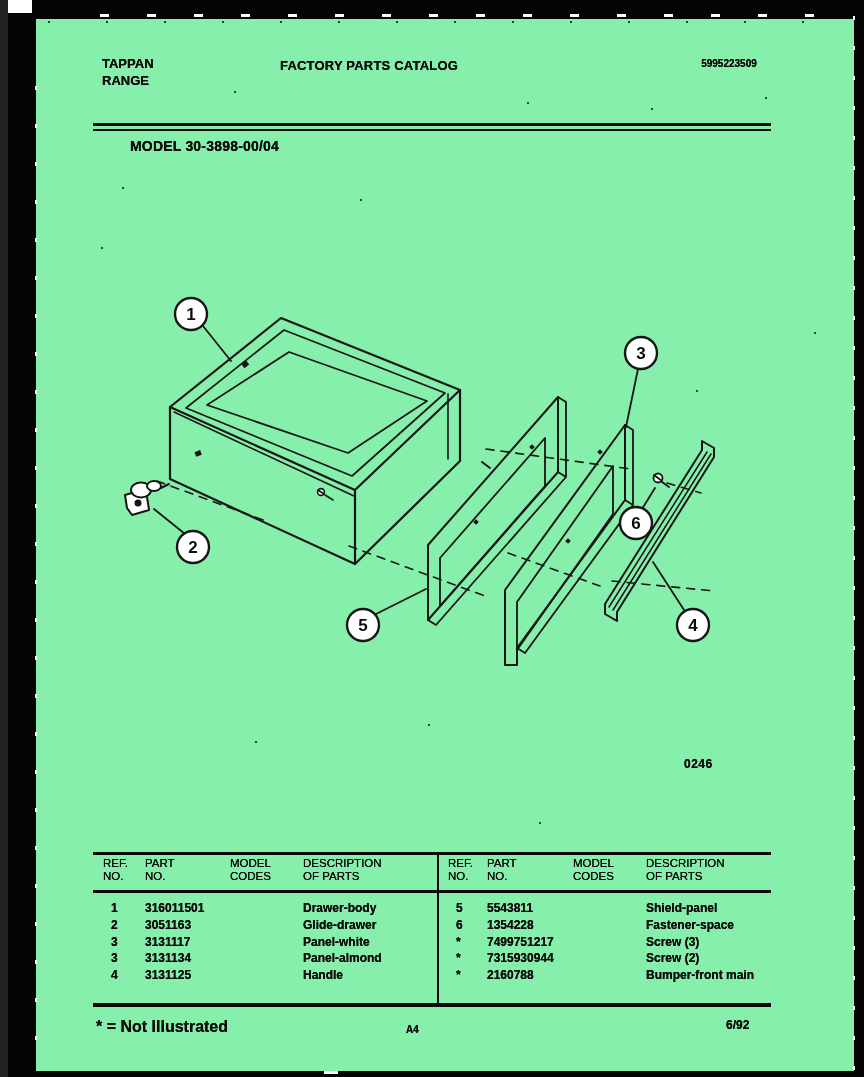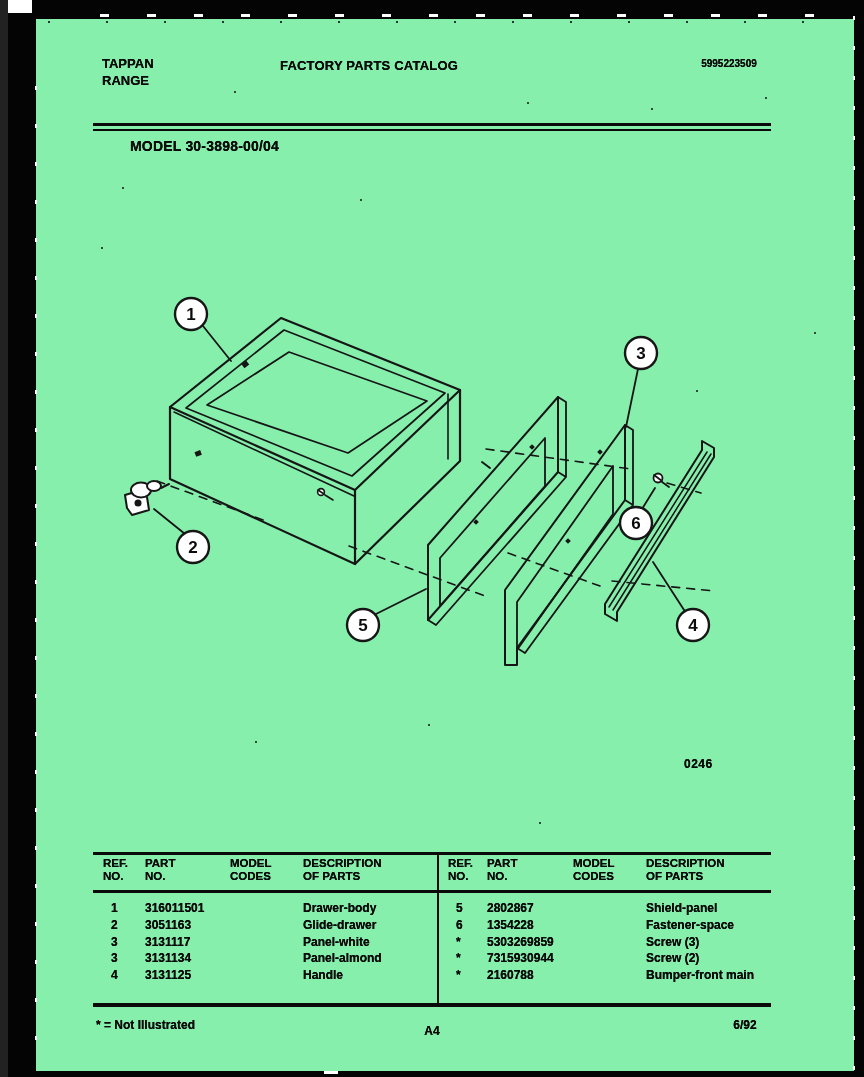--- a/index.html
+++ b/index.html
@@ -16,21 +16,21 @@
   .underband{position:absolute;left:40px;top:21px;width:790px;height:2px;opacity:.85;
             background:repeating-linear-gradient(90deg,#161616 0 2px,transparent 2px 58px);}
   .ragged-l{position:absolute;left:27px;top:60px;width:2px;height:980px;
             background:repeating-linear-gradient(0deg,#fff 0 4px,transparent 4px 38px);}
   .ragged-r{position:absolute;left:845px;top:10px;width:2px;height:1060px;
             background:repeating-linear-gradient(0deg,#fff 0 4px,transparent 4px 30px);}
   
   .ptable{position:absolute;left:85px;top:852px;width:678px;height:156px;}
   .thalf{position:absolute;top:0;height:153px;}
   .thead{position:absolute;top:5px;left:0;right:0;display:grid;font-size:11.5px;line-height:13px;
-         font-weight:700;text-shadow:0 0 .45px #000;}
+         font-weight:400;text-shadow:0 0 .45px #000;}
   .gridL{grid-template-columns:42px 85px 73px auto;}
   .gridR{grid-template-columns:39px 86px 73px auto;}
   .tbody{position:absolute;top:49px;left:0;right:0;}
   .prow{display:grid;height:16.8px;font-size:12px;font-weight:700;text-shadow:0 0 .45px #000;white-space:nowrap;}
   .prow>div:first-child{padding-left:8px;}
 </style>
 </head>
 <body>
 
 <div class="canvas">
@@ -224,55 +224,55 @@
           <div>CODES</div>
         </div>
         <div>
           <div>DESCRIPTION</div>
           <div>OF PARTS</div>
         </div>
       </div>
       <div class="tbody" id="right-body">
           <div class="prow gridR">
       <div>5</div>
-      <div>2802867</div>
+      <div>5543811</div>
       <div></div>
       <div>Shield-panel</div>
     </div>
           <div class="prow gridR">
       <div>6</div>
       <div>1354228</div>
       <div></div>
       <div>Fastener-space</div>
     </div>
           <div class="prow gridR">
       <div>*</div>
-      <div>5303269859</div>
+      <div>7499751217</div>
       <div></div>
       <div>Screw (3)</div>
     </div>
           <div class="prow gridR">
       <div>*</div>
       <div>7315930944</div>
       <div></div>
       <div>Screw (2)</div>
     </div>
           <div class="prow gridR">
       <div>*</div>
       <div>2160788</div>
       <div></div>
       <div>Bumper-front main</div>
     </div>
         </div>
     </div>
   </div>
 
-  <div class="txt" style="left:88px;top:1018px;font-size:12px;">* = Not Illustrated</div>
-  <div class="txt" style="left:398px;top:1024px;width:52px;text-align:center;font-size:12px;">A4</div>
-  <div class="txt" style="left:718px;top:1018px;width:38px;text-align:center;font-size:12px;">6/92</div>
+  <div class="txt" style="left:88px;top:1018px;font-size:16px;">* = Not Illustrated</div>
+  <div class="txt" style="left:398px;top:1024px;width:52px;text-align:left;font-size:10px;">A4</div>
+  <div class="txt" style="left:718px;top:1018px;width:38px;text-align:left;font-size:12px;">6/92</div>
 
   <div class="frame" style="left:0;top:0;width:864px;height:19px;"></div>
   <div class="frame" style="left:0;top:13px;width:28px;height:1064px;"></div>
   <div class="frame" style="left:846px;top:0;width:18px;height:1077px;"></div>
   <div class="frame" style="left:0;top:1071px;width:864px;height:6px;"></div>
   <div class="wpatch" style="left:0;top:0;width:24px;height:13px;"></div>
   <div class="wpatch" style="left:316px;top:1071px;width:14px;height:3px;"></div>
   <div class="topnoise"></div>
   <div class="underband"></div>
   <div class="ragged-l"></div>

